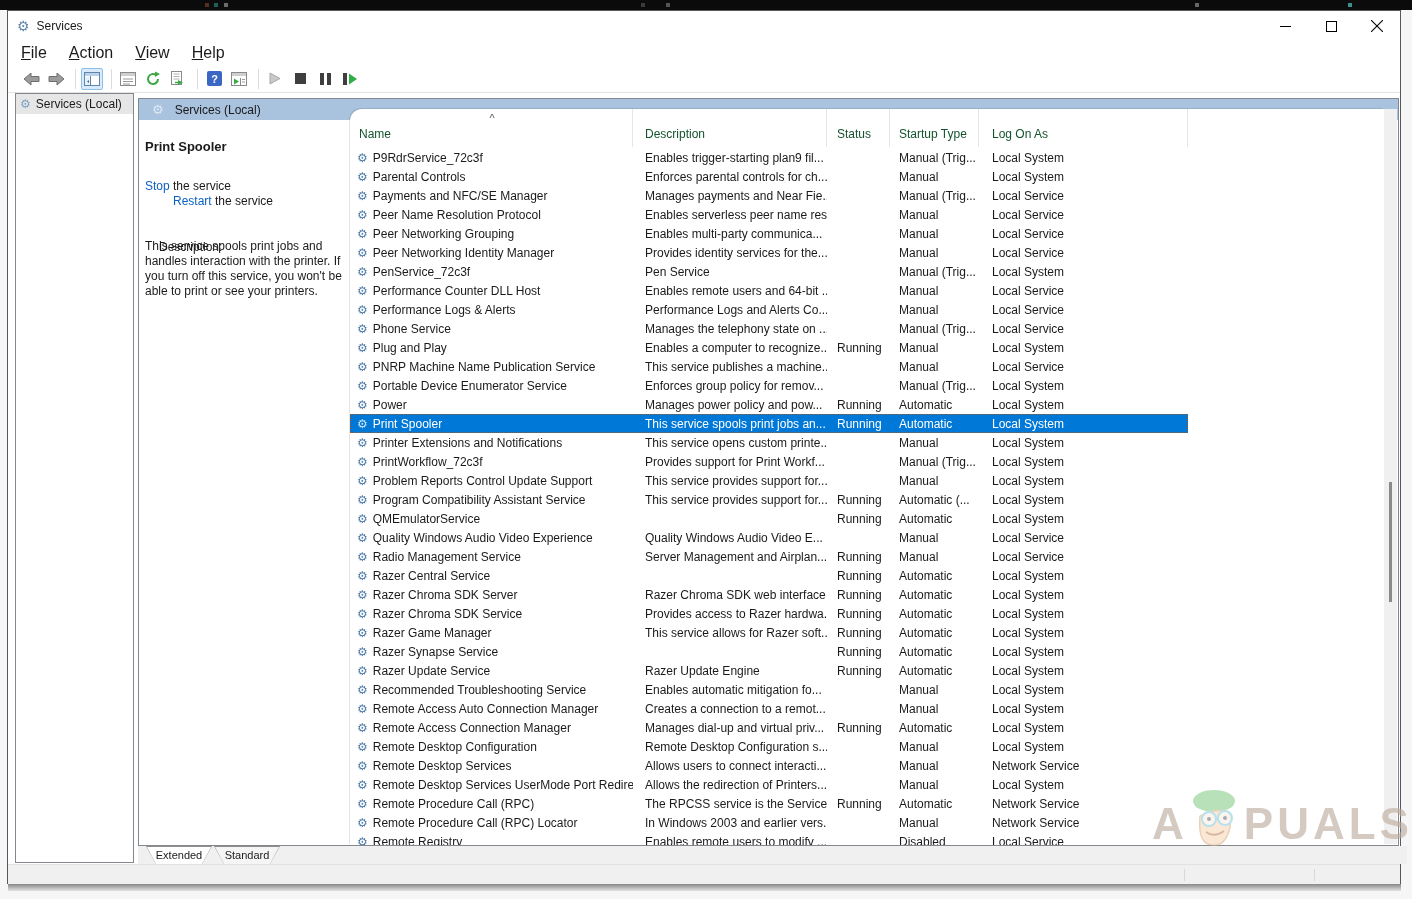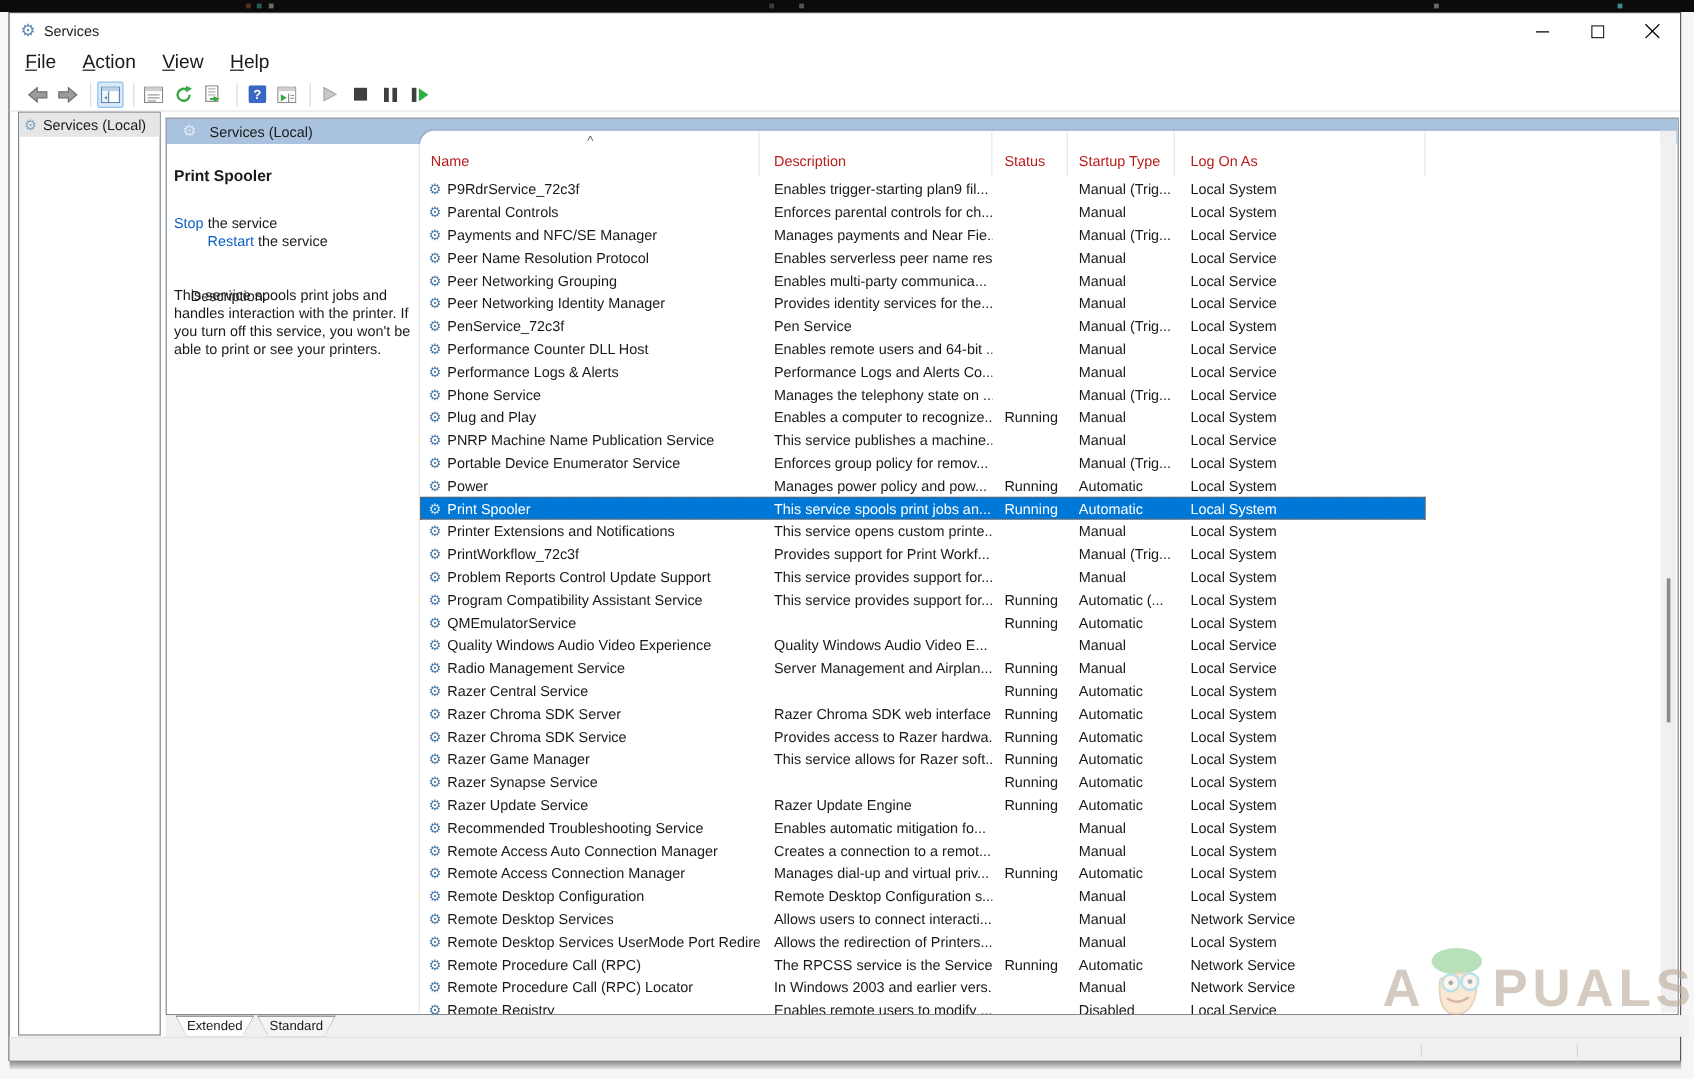--- a/index.html
+++ b/index.html
@@ -47,21 +47,21 @@
   .svc-name{position:absolute;left:6px;top:19px;font-weight:bold;font-size:13px;}
   .act1{position:absolute;left:6px;top:59px;}
   .act2{position:absolute;left:6px;top:74px;margin-left:28px;}
   .detail a{color:#0b61c4;cursor:pointer;}
   .desc-label{position:absolute;left:20px;top:120px;}
   .desc-text{position:absolute;left:6px;top:119px;width:204px;line-height:15px;}
   
   .listpanel{position:absolute;left:211px;top:10px;right:14px;bottom:0;background:#fff;
              border-top-left-radius:12px;box-shadow:-1px -1px 0 rgba(0,0,0,0.10);overflow:hidden;}
   .sort-caret{position:absolute;top:3px;left:133px;width:18px;text-align:center;font-size:11px;color:#555;}
-  .thead{position:absolute;left:0;top:0;right:0;height:38px;display:flex;font-size:12px;color:#b91c1c;}
+  .thead{position:absolute;left:0;top:0;right:0;height:38px;display:flex;font-size:12px;color:#14532d;}
   .hc{box-sizing:border-box;padding-top:18px;border-right:1px solid #e6e6e6;}
   .c0{width:283px;padding-left:9px;}
   .c1{width:194px;padding-left:12px;}
   .c2{width:63px;padding-left:10px;}
   .c3{width:89px;padding-left:9px;}
   .c4{width:209px;padding-left:13px;}
   .tbody{position:absolute;left:0;top:39px;right:0;bottom:0;}
   .row{display:flex;height:19px;width:838px;align-items:center;font-size:12px;white-space:nowrap;}
   .row .c{box-sizing:border-box;overflow:hidden;}
   .row .c0{display:flex;align-items:center;gap:5px;padding-left:7px;}

